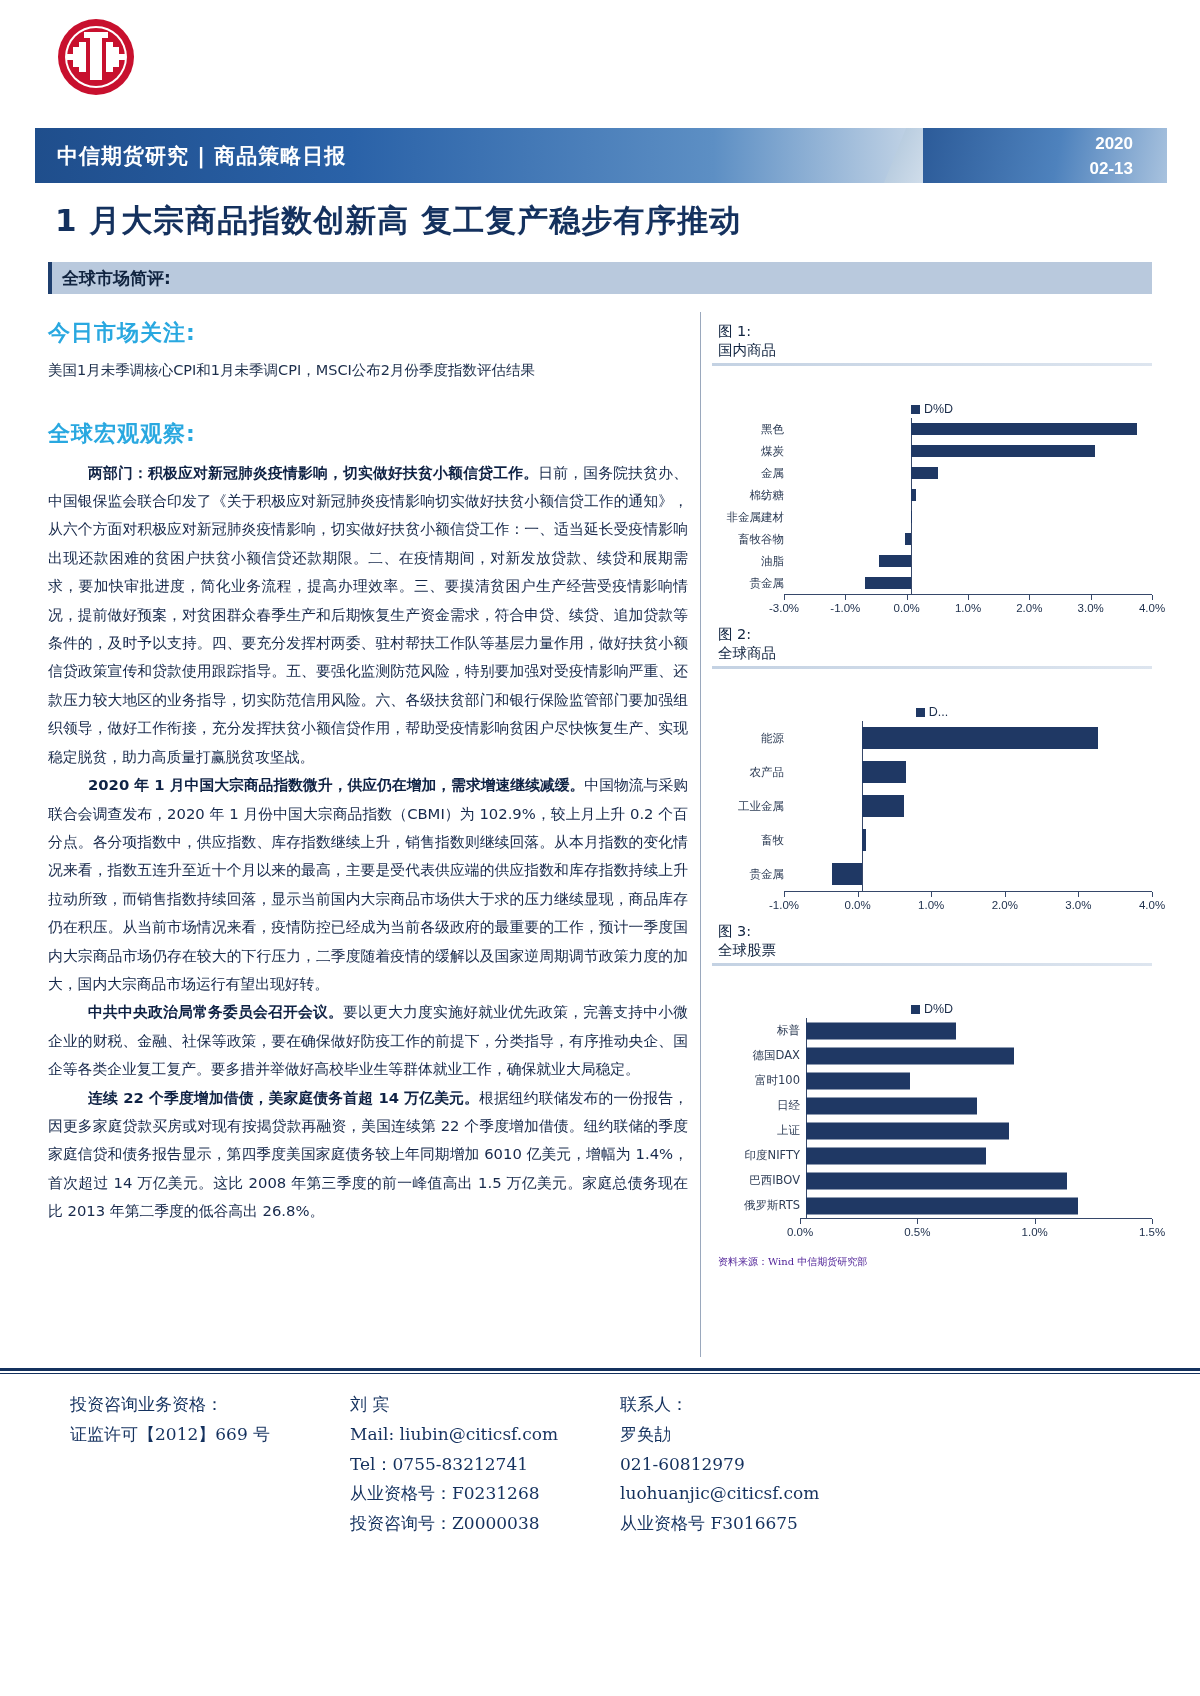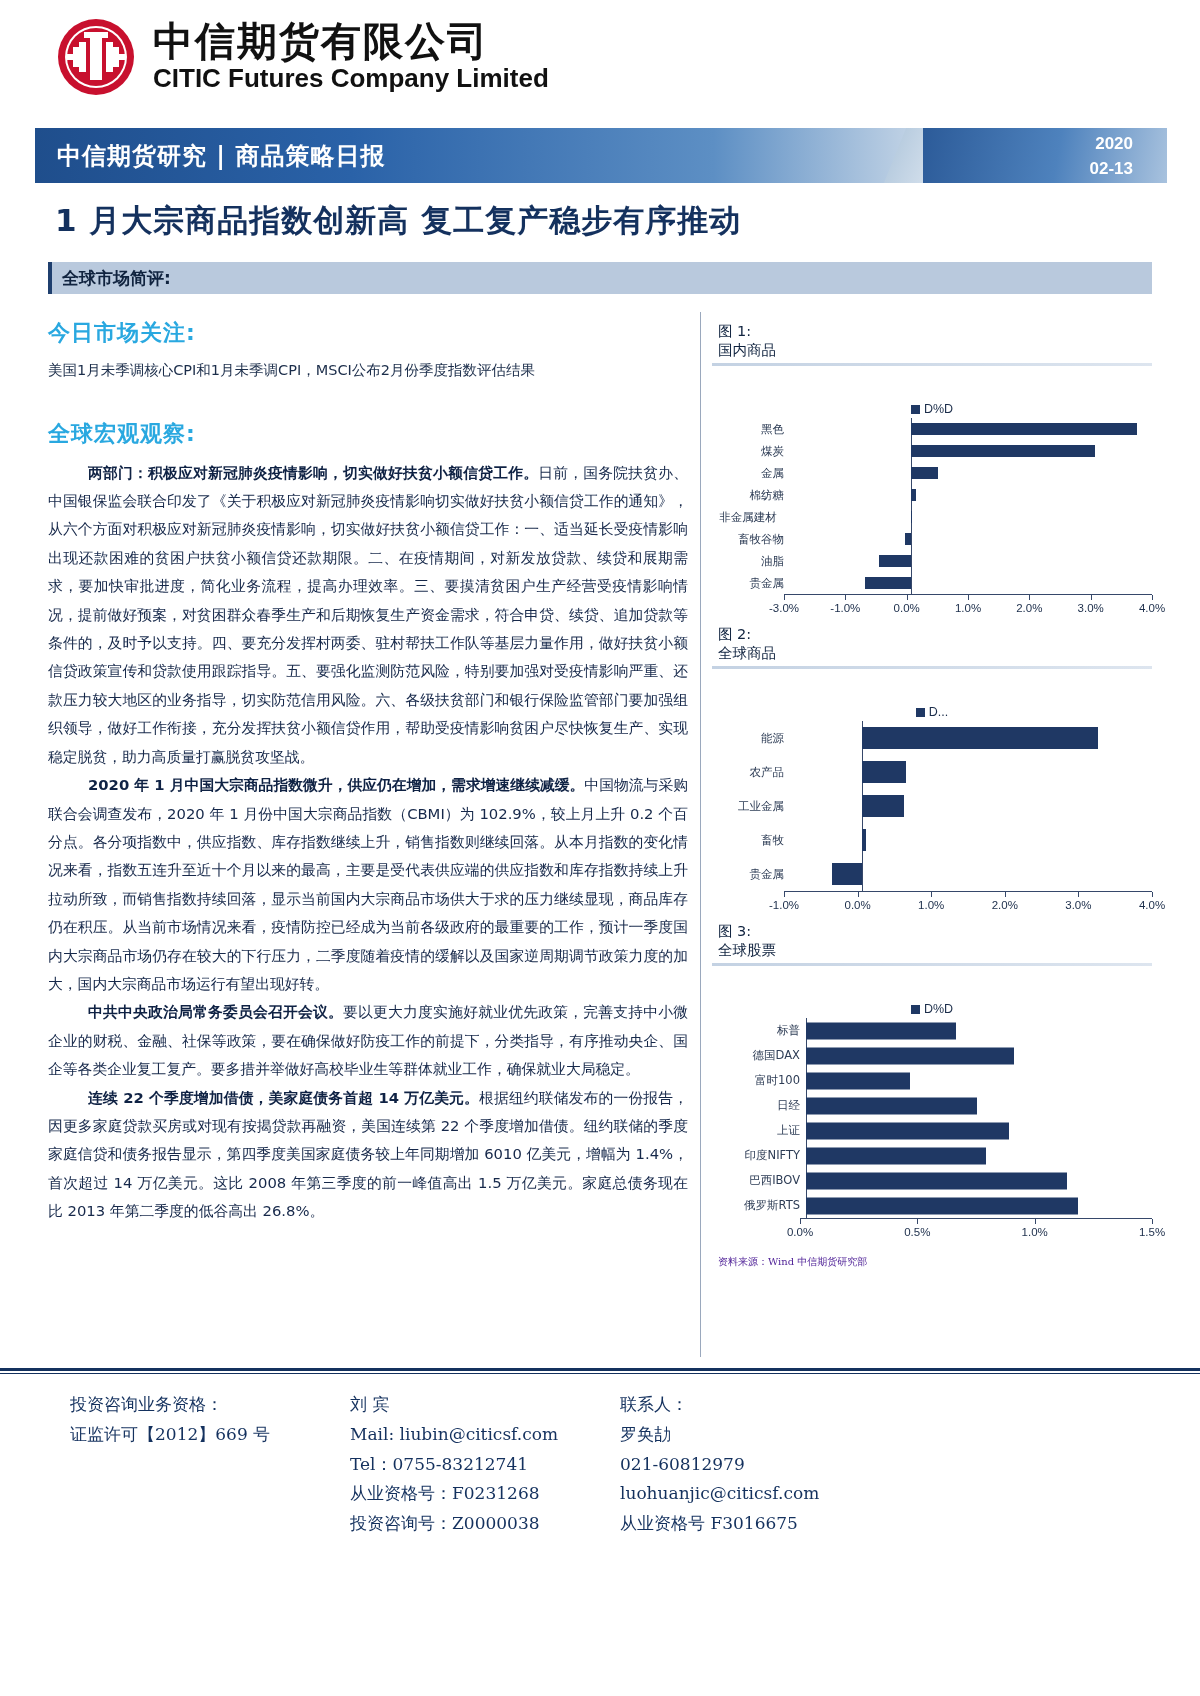--- a/index.html
+++ b/index.html
@@ -23,21 +23,21 @@
   .banner-main{position:absolute;left:0;top:0;width:905px;height:55px;
     background:linear-gradient(90deg,#1f4e8c 0%,#2a62a8 35%,#5d8fc4 75%,#cfdcea 100%);}
   .banner-skew{position:absolute;left:860px;top:0;width:80px;height:55px;
     background:linear-gradient(90deg,#b9cde0 0%,#e9eef5 100%);
     transform:skewX(-22deg);}
   .banner-right{position:absolute;left:880px;top:0;width:252px;height:55px;
     background:linear-gradient(90deg,#dce5ef 0%,#e8eef6 100%);}
   .banner-datebox2{position:absolute;left:888px;top:0;width:244px;height:55px;
     background:linear-gradient(100deg,#2c5b99 0%,#4e82bd 55%,#a8c2de 100%);}
   .banner-title{position:absolute;left:22px;top:0;height:55px;display:flex;align-items:center;
-    font-family:"DejaVu Sans",sans-serif;font-size:24px;font-weight:bold;color:#ffffff;letter-spacing:1px;}
+    font-family:"DejaVu Sans",sans-serif;font-size:21px;font-weight:bold;color:#ffffff;letter-spacing:1px;}
   .banner-date{position:absolute;right:34px;top:4px;text-align:right;color:#ffffff;
     font-family:"Liberation Sans",sans-serif;font-size:17px;font-weight:bold;line-height:1.45;}
 
   
   .main-title{position:absolute;left:55px;top:200px;width:1090px;
     font-family:"DejaVu Sans",sans-serif;font-size:31px;font-weight:bold;color:#14315e;letter-spacing:1px;}
 
   
   .sec-bar{position:absolute;left:48px;top:262px;width:1104px;height:32px;
     background:#b9c9dd;display:flex;align-items:center;}
@@ -110,24 +110,20 @@
         <rect x="35" y="18" width="12" height="46" fill="#ffffff"></rect>
         <rect x="24" y="26" width="7" height="30" fill="#ffffff"></rect>
         <rect x="51" y="26" width="7" height="30" fill="#ffffff"></rect>
         <rect x="18" y="31" width="6" height="20" fill="#ffffff"></rect>
         <rect x="58" y="31" width="6" height="20" fill="#ffffff"></rect>
         <rect x="29" y="16" width="24" height="6" fill="#ffffff"></rect>
         <rect x="12" y="38" width="10" height="6" fill="#ffffff"></rect>
         <rect x="60" y="38" width="10" height="6" fill="#ffffff"></rect>
       </svg>
     </div>
-    <div class="logo-text">
-      <div class="logo-cn">中信期货有限公司</div>
-      <div class="logo-en">CITIC Futures Company Limited</div>
-    </div>
   </div>
 
   <div class="banner">
     <div class="banner-right"></div>
     <div class="banner-main"></div>
     <div class="banner-skew"></div>
     <div class="banner-datebox2"></div>
     <div class="banner-title">中信期货研究 | 商品策略日报</div>
     <div class="banner-date">
       <div>2020</div>
@@ -199,21 +195,21 @@
               </div>
             </div>
             <div class="crow" style="--rh: 22px;">
               <div class="clabel" style="width: 72px;">棉纺糖</div>
               <div class="plot">
                 <div class="zero" style="left: 33.3333%;"></div>
                 <div class="bar" style="--bh: 12px; background: rgb(31, 56, 100); left: 33.3333%; width: 1.5%;"></div>
               </div>
             </div>
             <div class="crow" style="--rh: 22px;">
-              <div class="clabel" style="width: 72px; text-align: center;">非金属建材</div>
+              <div class="clabel" style="width: 72px;">非金属建材</div>
               <div class="plot">
                 <div class="zero" style="left: 33.3333%;"></div>
                 <div class="bar" style="--bh: 12px; background: rgb(31, 56, 100); left: 33.3333%; width: 0.3%;"></div>
               </div>
             </div>
             <div class="crow" style="--rh: 22px;">
               <div class="clabel" style="width: 72px;">畜牧谷物</div>
               <div class="plot">
                 <div class="zero" style="left: 33.3333%;"></div>
                 <div class="bar" style="--bh: 12px; background: rgb(31, 56, 100); left: 31.6667%; width: 1.66667%;"></div>

